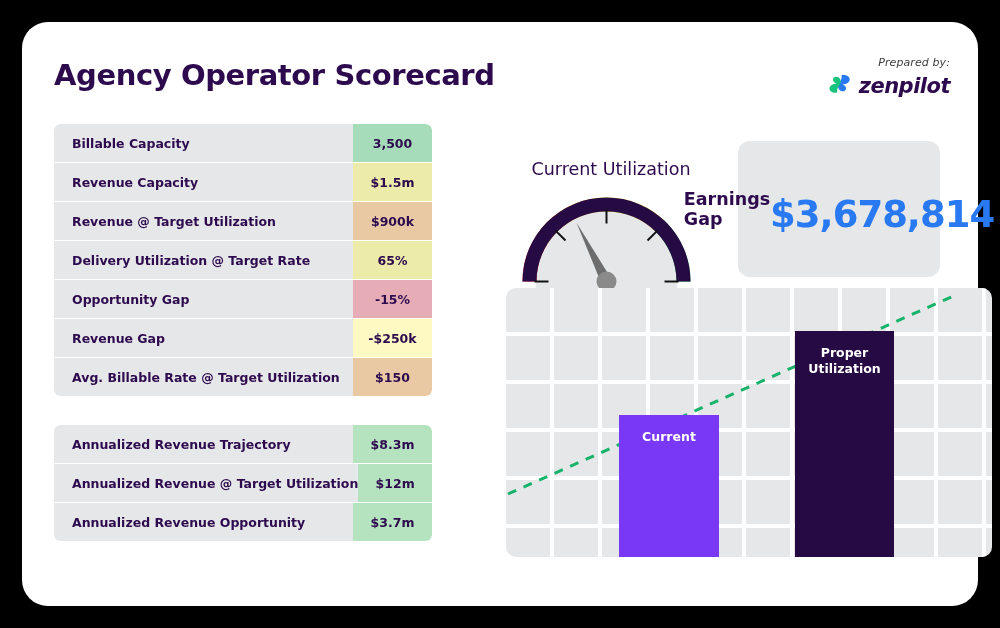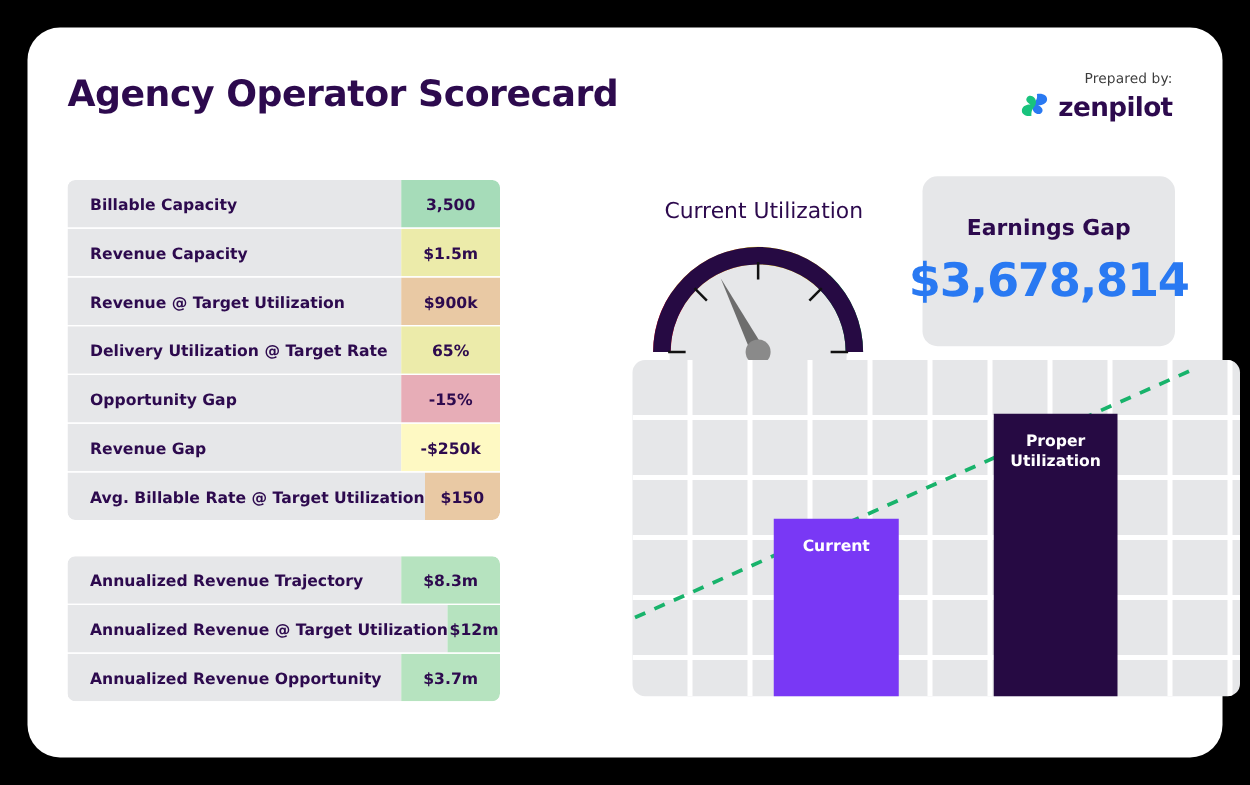--- a/index.html
+++ b/index.html
@@ -19,37 +19,38 @@
   }
 
   
   #title {
     position: absolute; left: 32px; top: 36px;
     font-size: 29px; font-weight: bold;
     color: #2d0a4e; letter-spacing: -0.4px;
     white-space: nowrap;
   }
   #prepared-block {
-    position: absolute; right: 40px; top: 34px;
+    position: absolute; right: 28px; top: 34px;
     text-align: right;
+    font-style: italic;
   }
   #prepared-label {
     font-size: 11px; color: #3c3c3c; letter-spacing: 0.1px;
   }
   #logo-row {
     display: flex; align-items: flex-end; justify-content: flex-end;
     gap: 8px; margin-top: 5px;
   }
   #logo-word {
     font-size: 21px; font-weight: bold; color: #2d0a4e;
     letter-spacing: -0.5px;
   }
 
   
-  .tbl { position: absolute; left: 32px; width: 346px; margin-top: 20px; }
+  .tbl { position: absolute; left: 32px; width: 378px; }
   #tbl-main { top: 102px; }
   #tbl-annual { top: 403px; }
 
   .row {
     display: flex; height: 38px; margin-bottom: 1px;
     overflow: hidden;
   }
   .tbl .row:first-child { border-radius: 6px 6px 0 0; }
   .tbl .row:last-child { border-radius: 0 0 6px 6px; margin-bottom: 0; }
   .tbl .row:first-child .rlabel { border-top-left-radius: 6px; }
@@ -79,21 +80,21 @@
   #gauge-wrap {
     position: absolute; left: 497px; top: 172px;
     width: 175px; height: 152px;
   }
 
   
   #egap {
     position: absolute; left: 716px; top: 119px;
     width: 202px; height: 136px;
     background: #e6e7e9; border-radius: 12px;
-    display: flex; flex-direction: column;
+    display: flex; flex-direction: row;
     align-items: center; justify-content: center;
   }
   #egap-label {
     font-size: 17.5px; font-weight: bold; color: #2d0a4e;
   }
   #egap-value {
     margin-top: 10px;
     font-size: 37px; font-weight: bold; color: #2979f2;
     letter-spacing: -1px;
   }

